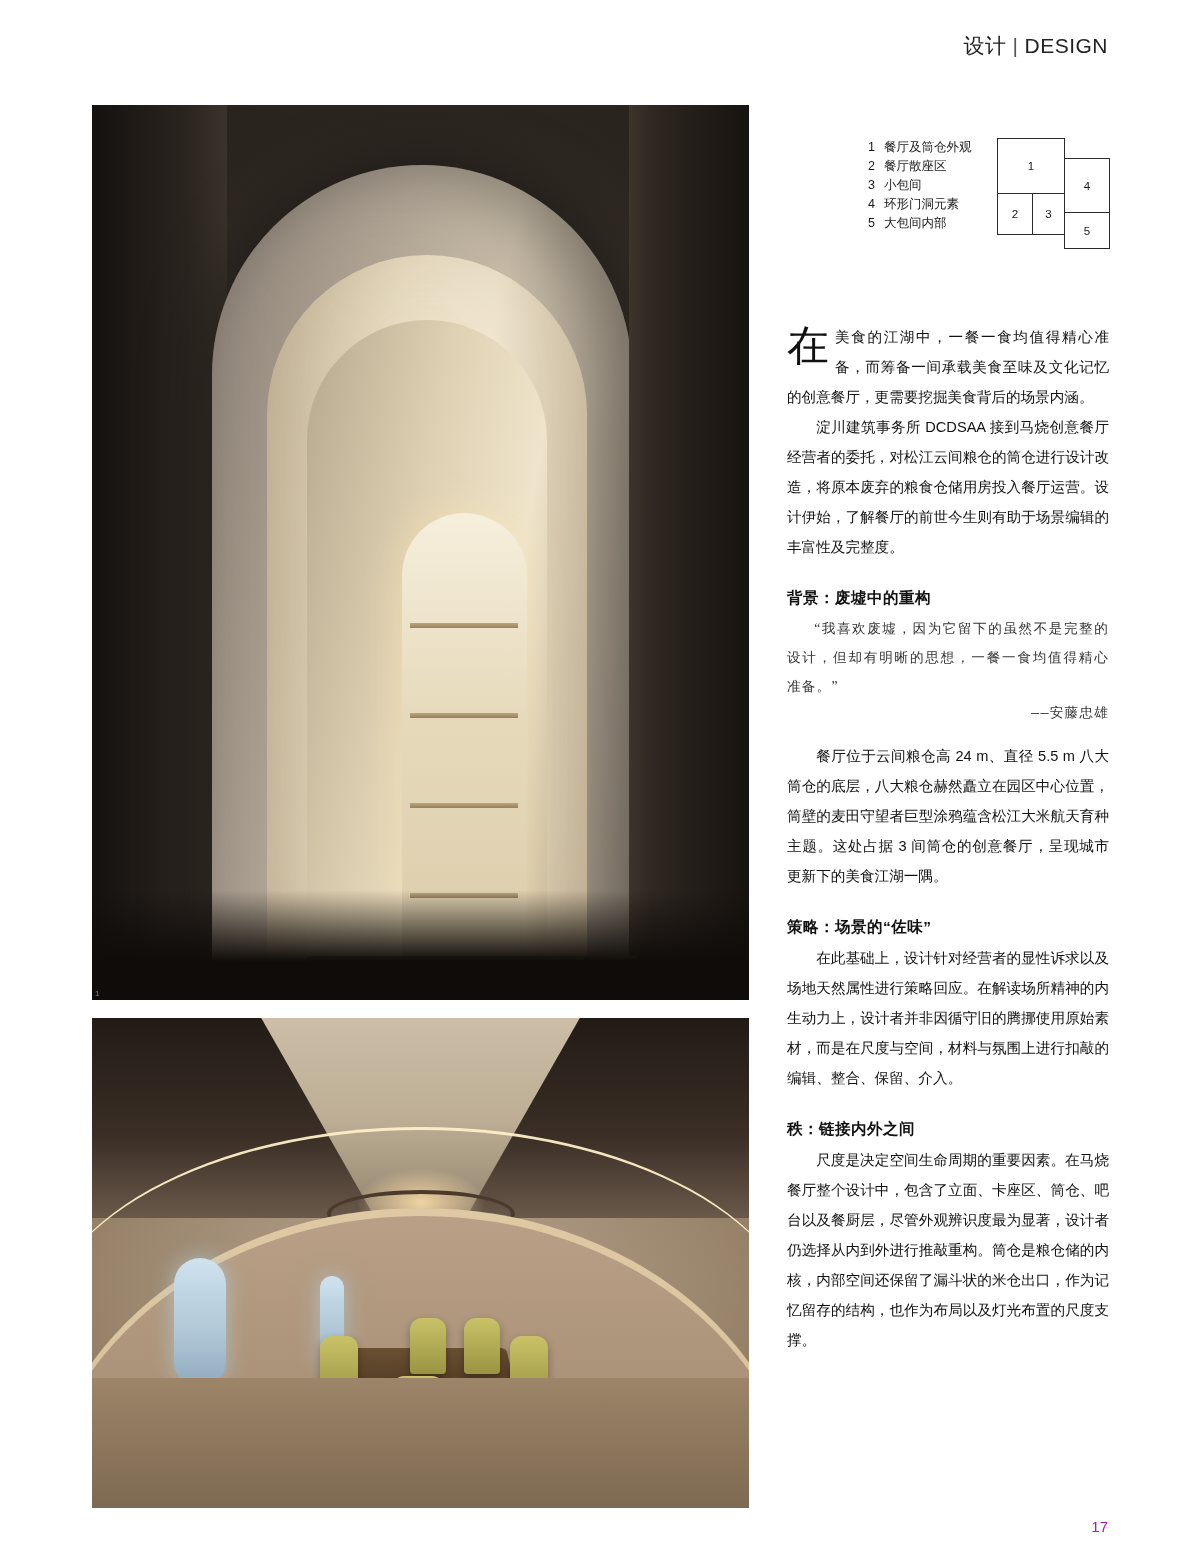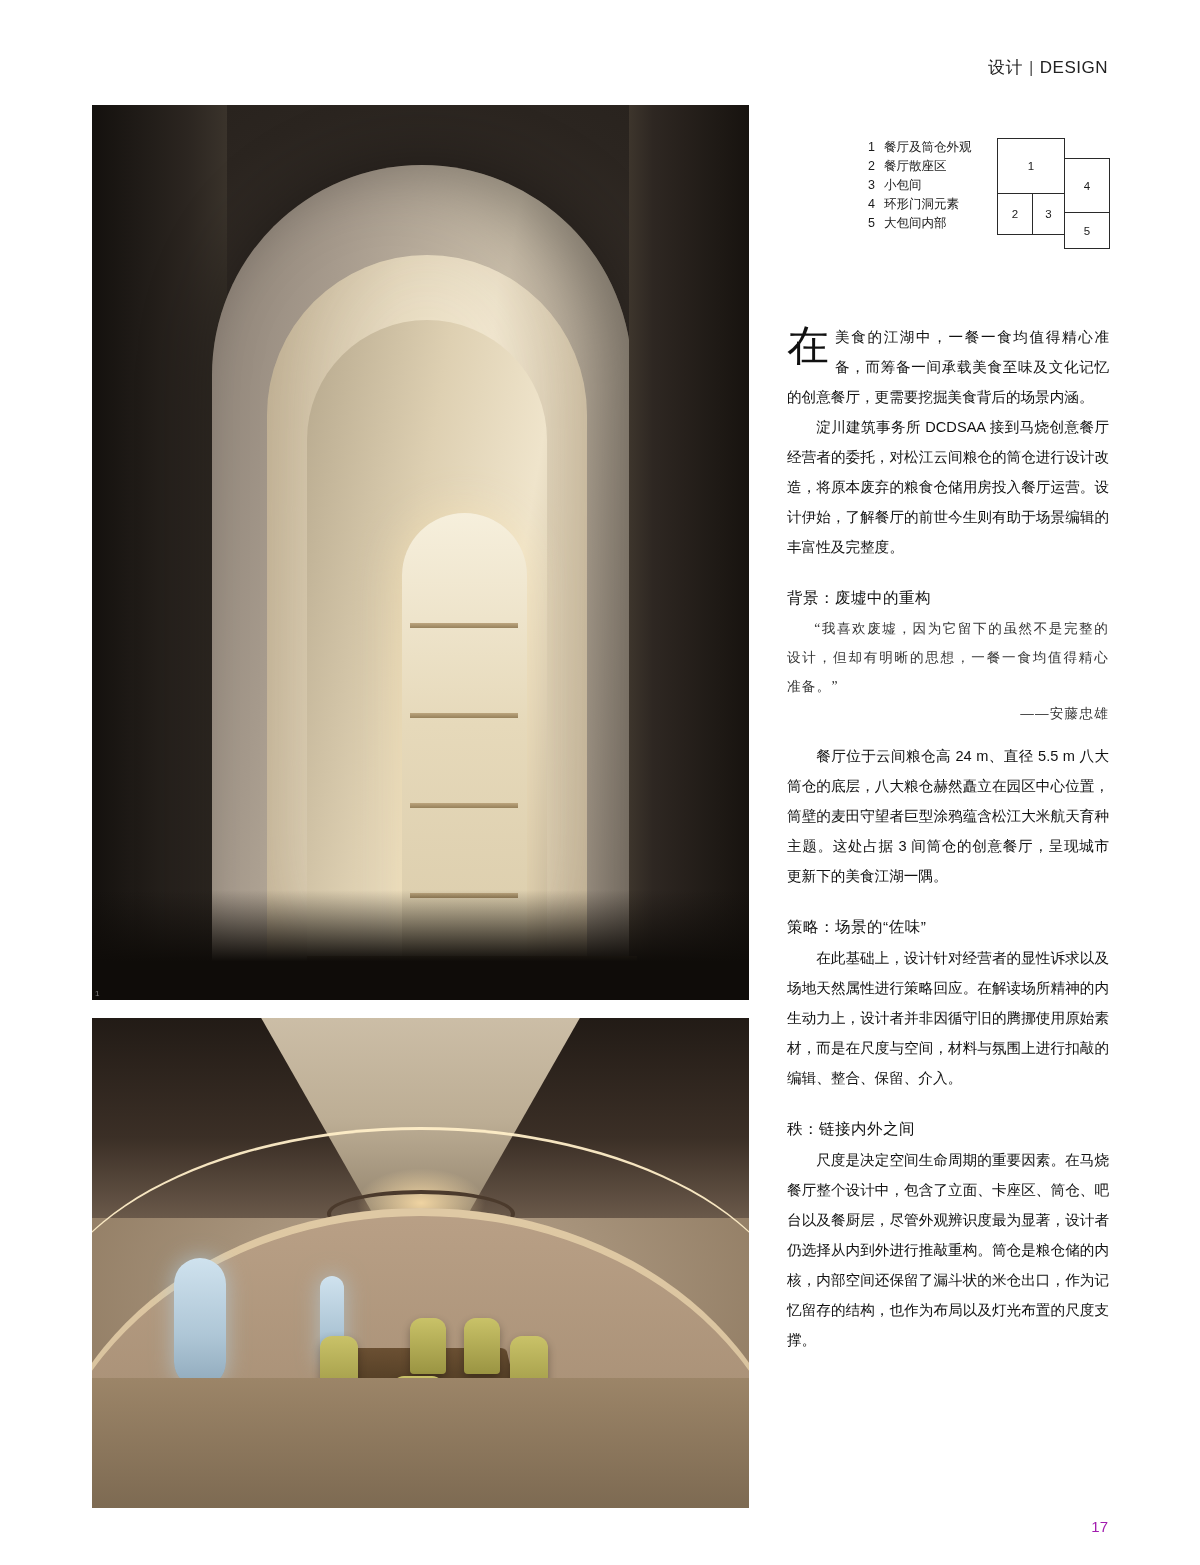--- a/index.html
+++ b/index.html
@@ -12,23 +12,23 @@
     height: 1565px;
     position: relative;
     font-family: "Liberation Sans", sans-serif;
     color: #1a1a1a;
     overflow: hidden;
   }
 
   
   .header {
     position: absolute;
-    top: 56px;
+    top: 32px;
     right: 92px;
-    font-size: 17px;
+    font-size: 21px;
     letter-spacing: 0.5px;
     color: #222;
     display: flex;
     align-items: center;
     gap: 6px;
   }
   .header .sep { color: #555; }
 
   
   .figkey {
@@ -288,34 +288,34 @@
     font-size: 42px;
     line-height: 44px;
     margin: 2px 6px 0 0;
     font-family: "Liberation Serif", serif;
     color: #111;
   }
   h2.sec {
     font-size: 15.5px;
     line-height: 28px;
     margin: 22px 0 2px 0;
-    font-weight: normal;
+    font-weight: bold;
     letter-spacing: 0.5px;
   }
   .quote {
     font-family: "Liberation Serif", serif;
     font-size: 13.6px;
     line-height: 29px;
     color: #333;
     letter-spacing: 1.2px;
     text-indent: 2em;
     margin-top: 4px;
   }
   .quote-attrib {
-    font-family: Liberation Sans, sans-serif;
+    font-family: Liberation Mono, monospace;
     font-size: 13.6px;
     line-height: 26px;
     color: #333;
     letter-spacing: 1.2px;
     text-align: right;
   }
   .gap { height: 14px; }
 
   
   .pagenum {

